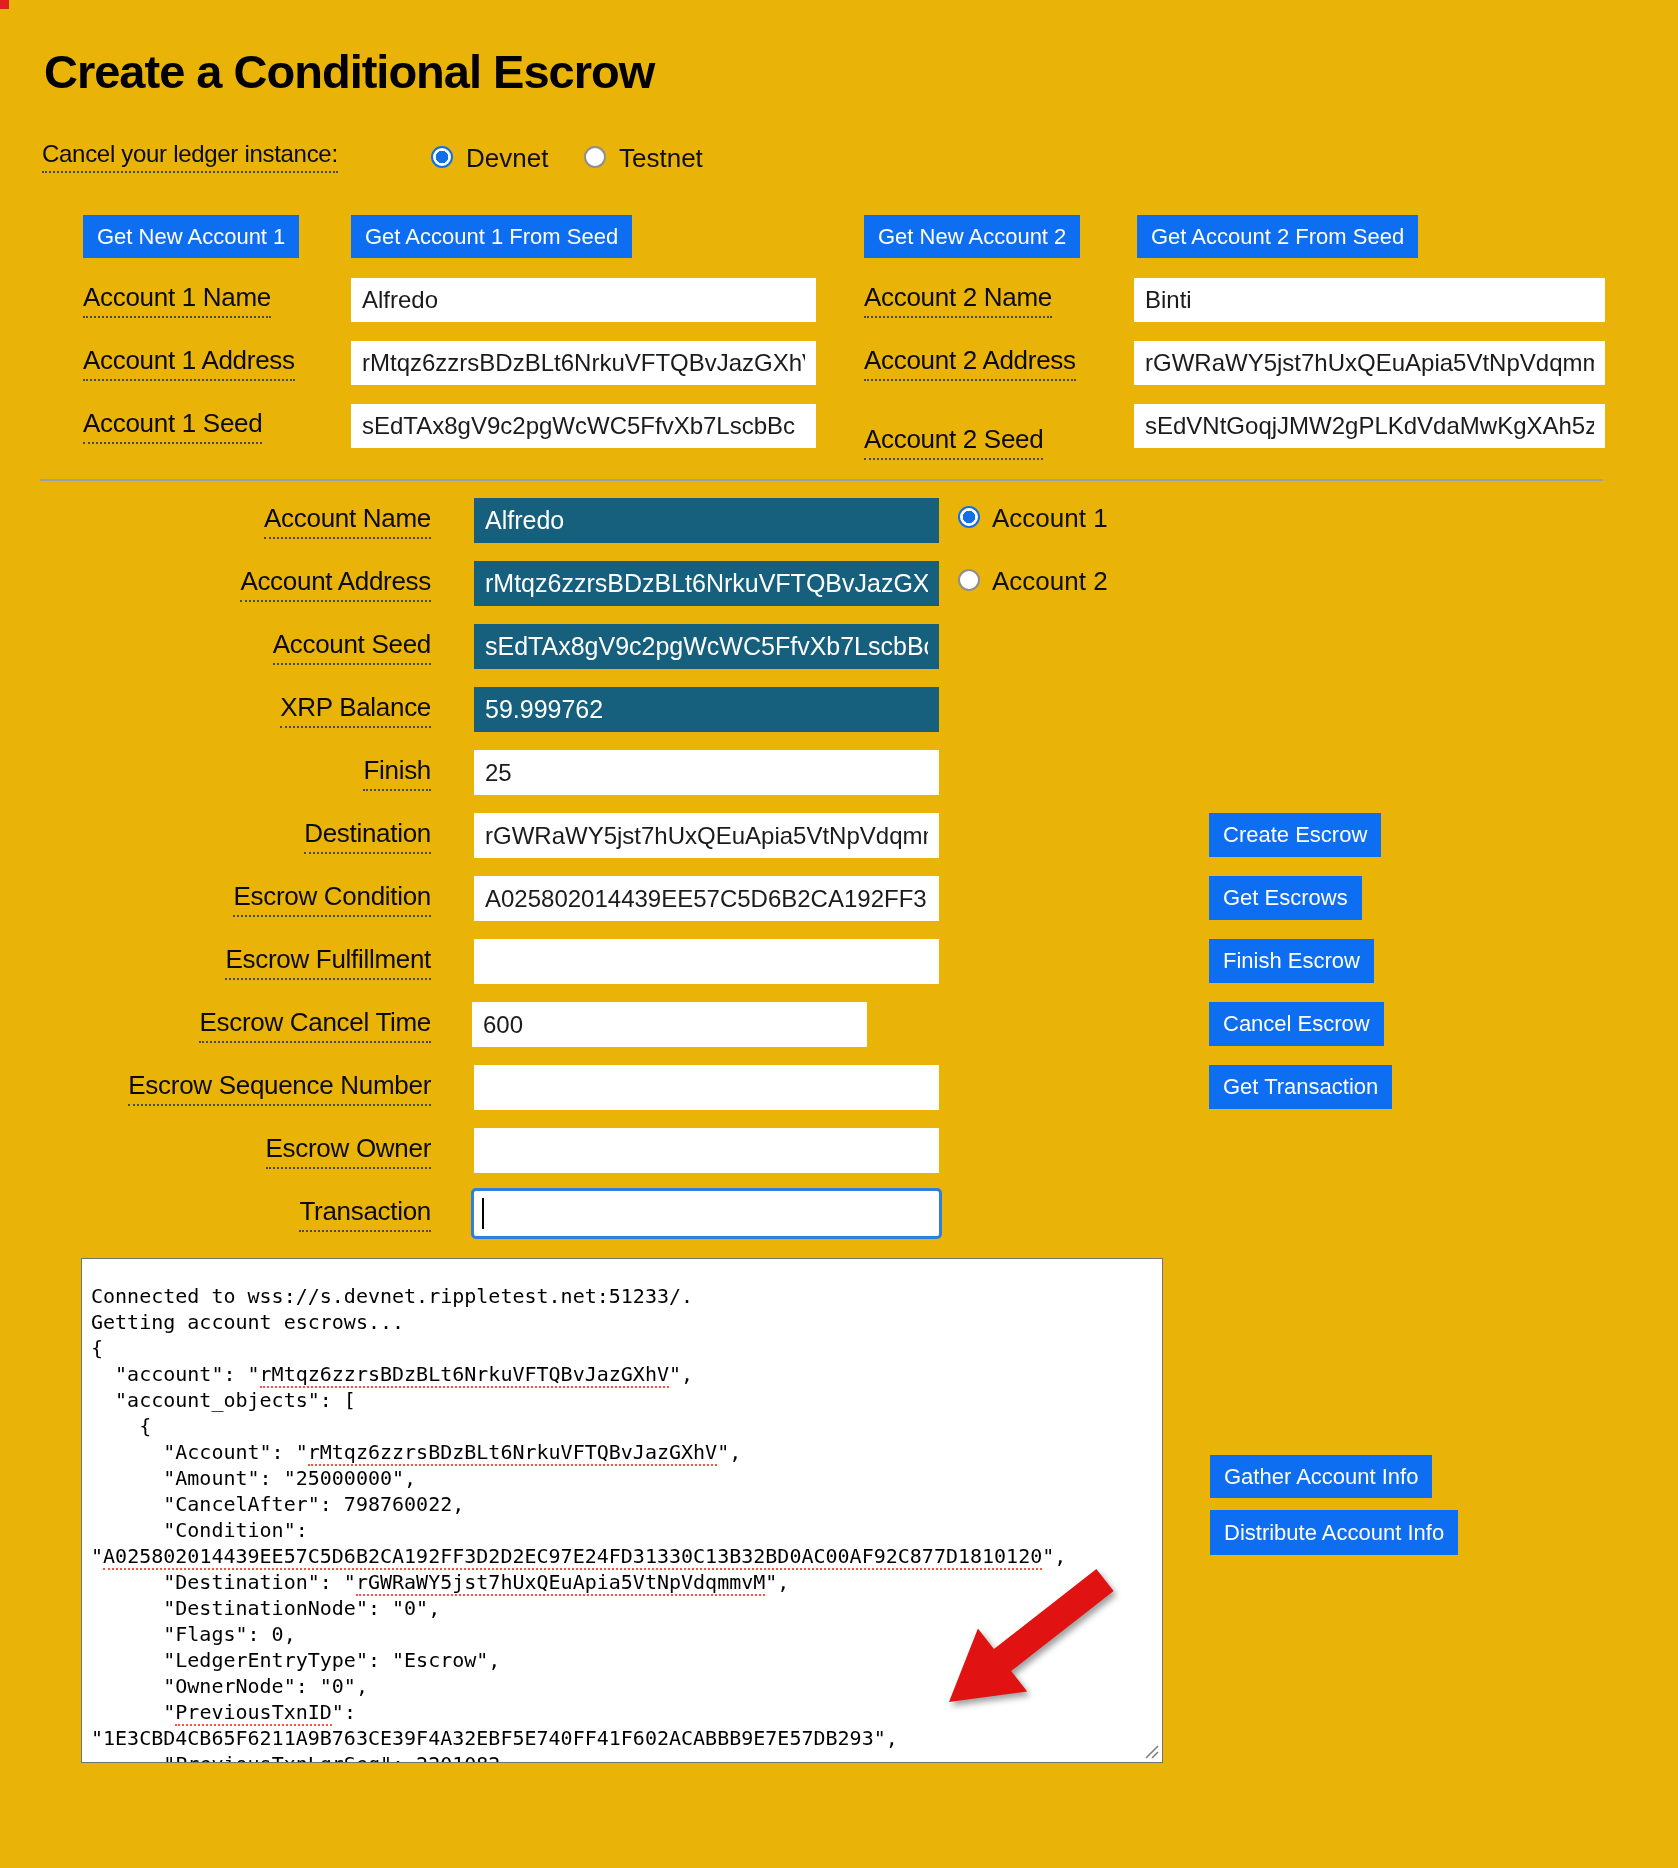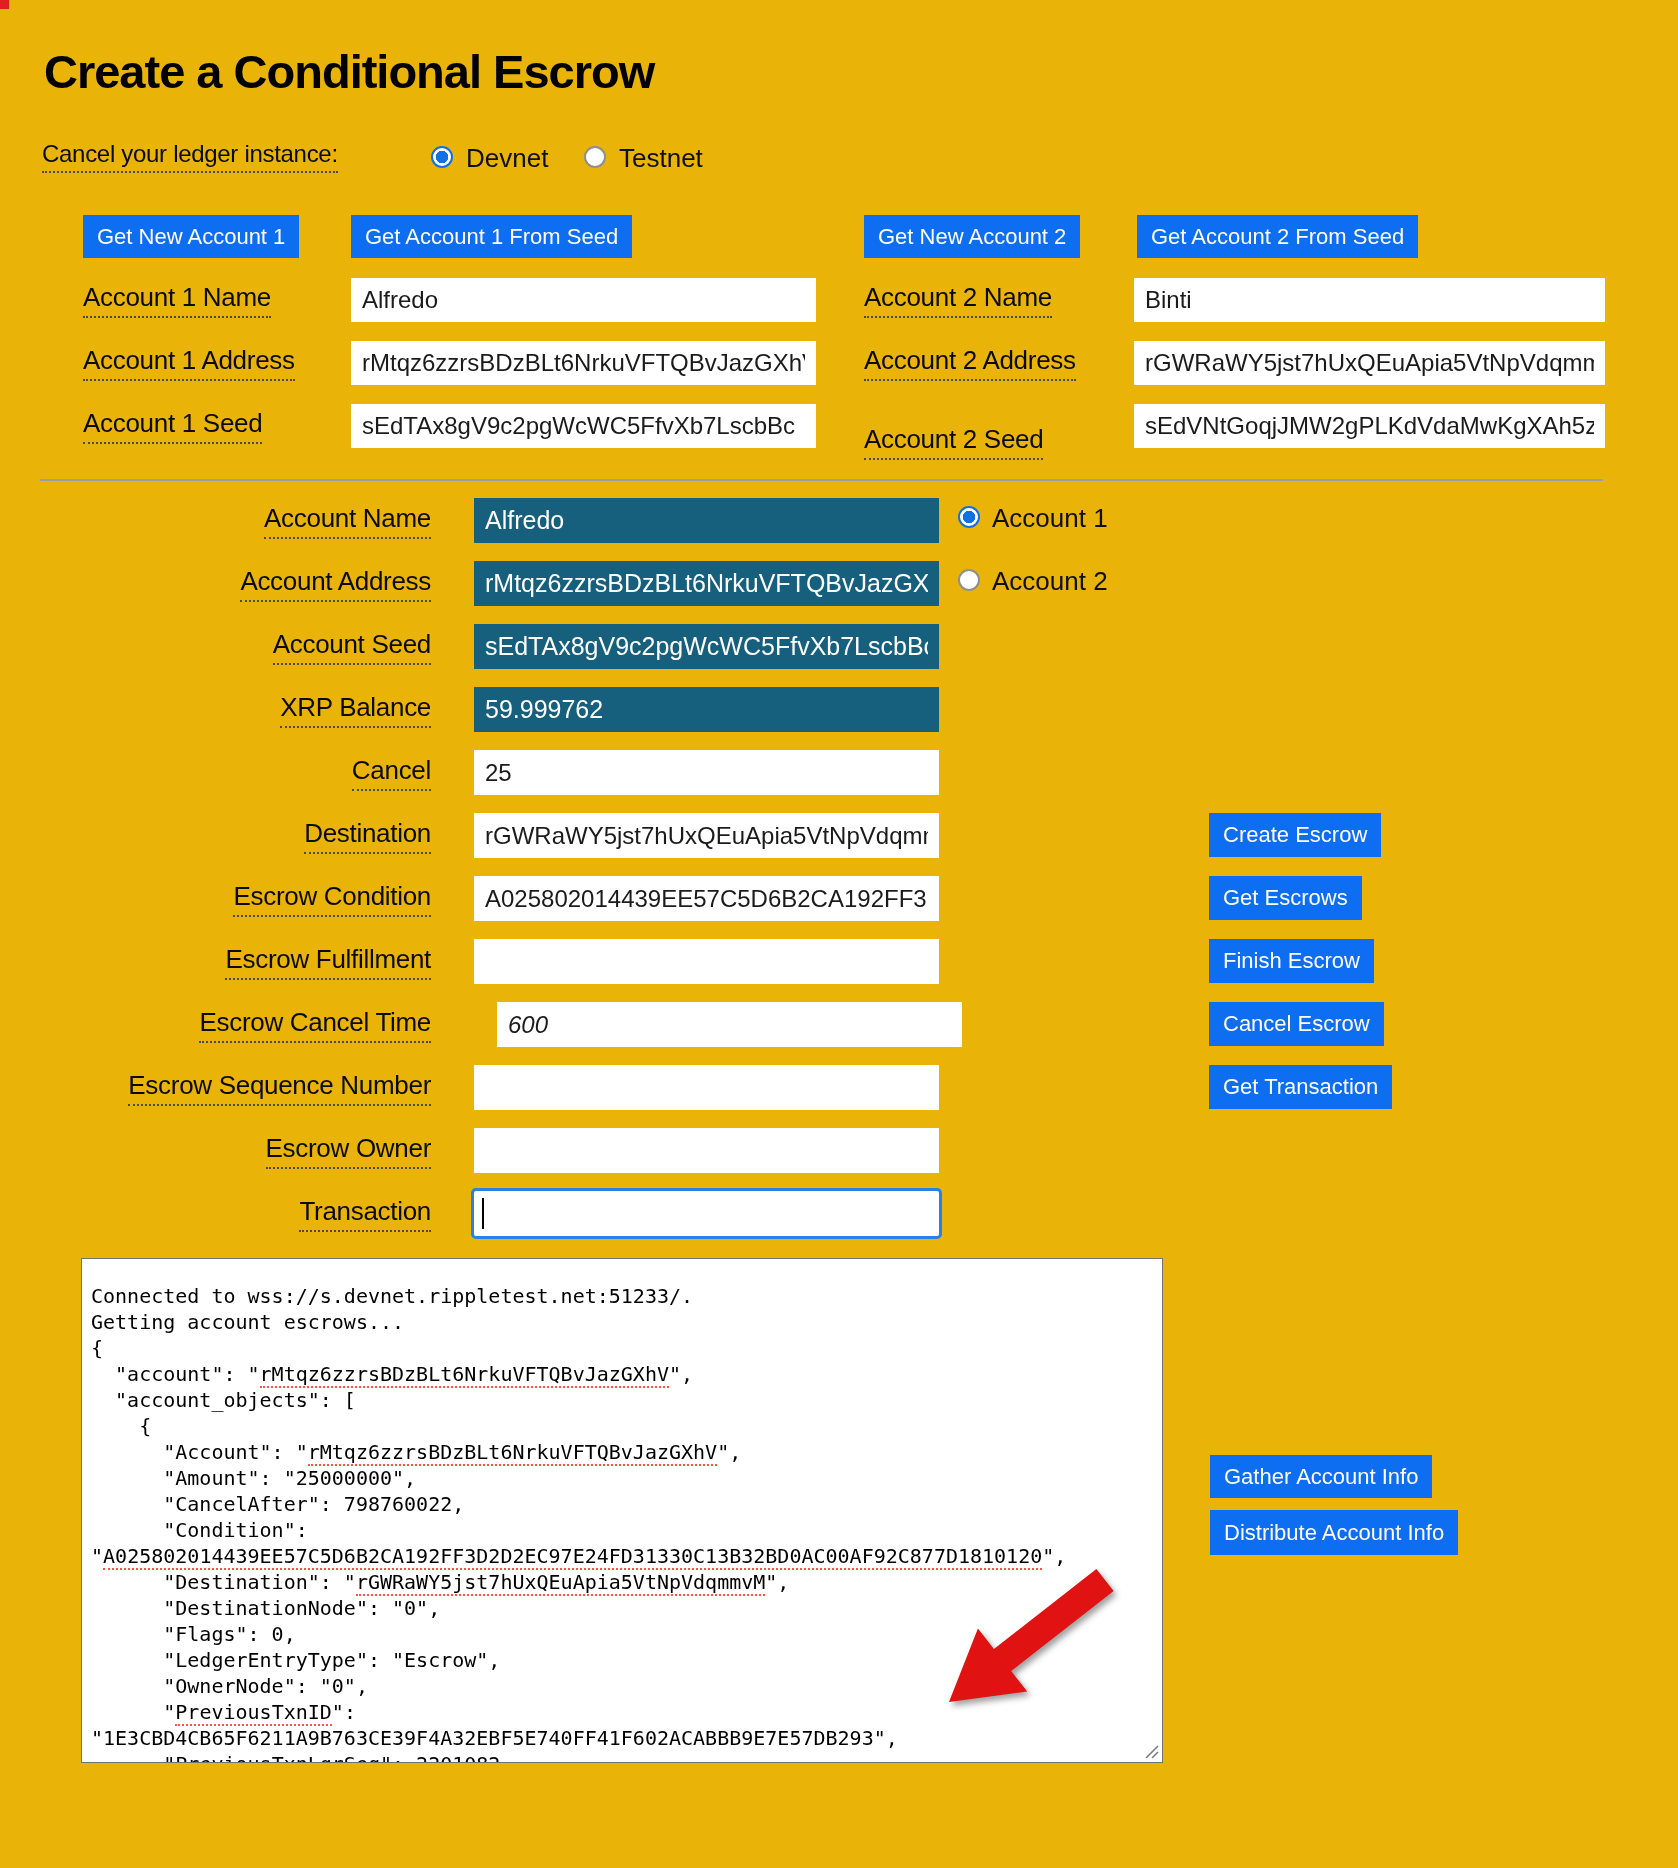--- a/index.html
+++ b/index.html
@@ -106,21 +106,21 @@
     <span class="lbl">Account Seed</span>
   </div>
   <input class="inp dark" style="left: 474px; top: 624px; width: 465px; height: 45px;" value="sEdTAx8gV9c2pgWcWC5FfvXb7LscbBc">
 
   <div class="flabel right" style="left:100px;top:687px;width:331px;height:45px;">
     <span class="lbl">XRP Balance</span>
   </div>
   <input class="inp dark" style="left: 474px; top: 687px; width: 465px; height: 45px;" value="59.999762">
 
   <div class="flabel right" style="left:100px;top:750px;width:331px;height:45px;">
-    <span class="lbl">Cancel</span>
+    <span class="lbl">Finish</span>
   </div>
   <input class="inp" style="left: 474px; top: 750px; width: 465px; height: 45px;" value="25">
 
   <div class="flabel right" style="left:100px;top:813px;width:331px;height:45px;">
     <span class="lbl">Destination</span>
   </div>
   <input class="inp" style="left: 474px; top: 813px; width: 465px; height: 45px;" value="rGWRaWY5jst7hUxQEuApia5VtNpVdqmmvM">
 
   <div class="flabel right" style="left:100px;top:876px;width:331px;height:45px;">
     <span class="lbl">Escrow Condition</span>
@@ -128,21 +128,21 @@
   <input class="inp" style="left: 474px; top: 876px; width: 465px; height: 45px;" value="A025802014439EE57C5D6B2CA192FF3D2D2">
 
   <div class="flabel right" style="left:100px;top:939px;width:331px;height:45px;">
     <span class="lbl">Escrow Fulfillment</span>
   </div>
   <input class="inp" style="left: 474px; top: 939px; width: 465px; height: 45px;" value="">
 
   <div class="flabel right" style="left:100px;top:1002px;width:331px;height:45px;">
     <span class="lbl">Escrow Cancel Time</span>
   </div>
-  <input class="inp" style="left: 497px; top: 1002px; width: 465px; height: 45px; font-style: italic;" value="600">
+  <input class="inp" style="left: 472px; top: 1002px; width: 395px; height: 45px;" value="600">
 
   <div class="flabel right" style="left:100px;top:1065px;width:331px;height:45px;">
     <span class="lbl">Escrow Sequence Number</span>
   </div>
   <input class="inp" style="left: 474px; top: 1065px; width: 465px; height: 45px;" value="">
 
   <div class="flabel right" style="left:100px;top:1128px;width:331px;height:45px;">
     <span class="lbl">Escrow Owner</span>
   </div>
   <input class="inp" style="left: 474px; top: 1128px; width: 465px; height: 45px;" value="">

